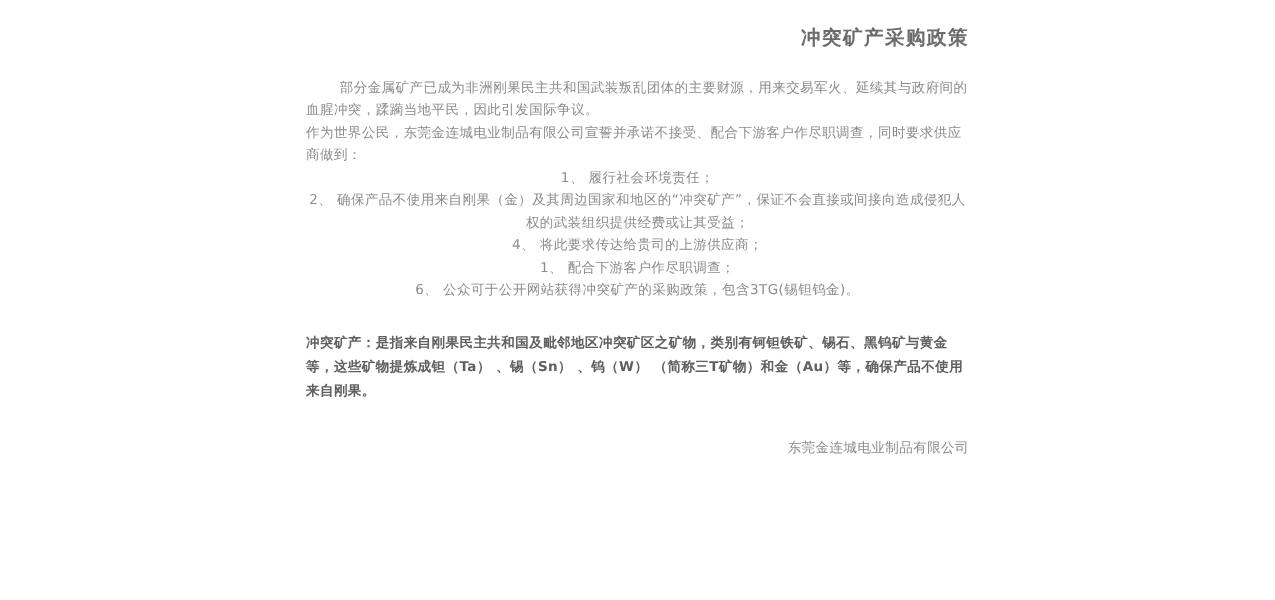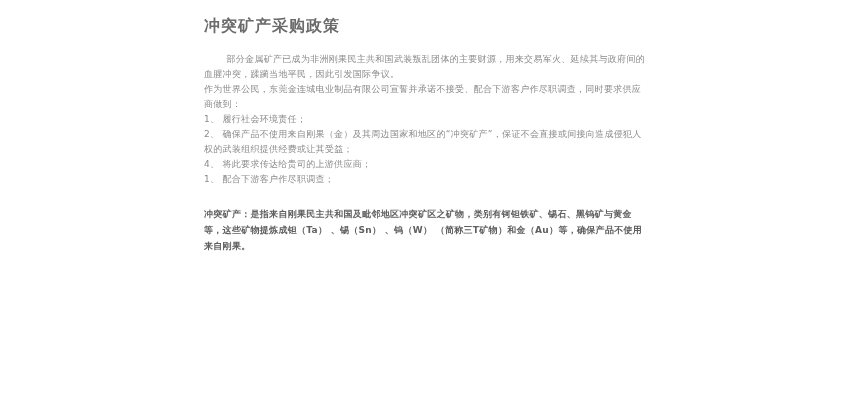--- a/index.html
+++ b/index.html
@@ -13,31 +13,31 @@
   .doc-page {
     width: 442px;
     margin: 0 auto;
     padding-top: 18px;
     color: #8b8b8b;
     font-size: 9px;
     line-height: 15px;
     letter-spacing: 0.3px;
   }
   .doc-title {
-    font-size: 16px;
+    font-size: 13px;
     font-weight: bold;
-    text-align: left;
+    text-align: right;
     color: #6b6b6b;
     letter-spacing: 1px;
     margin-bottom: 19px;
   }
   .doc-paragraph { color: #8b8b8b; }
   .doc-paragraph.indent-first { text-indent: 2.5em; }
   .requirement-list { margin-top: 0; }
-  .requirement-item { color: #8b8b8b; }
+  .requirement-item { color: #8b8b8b; text-align: center; }
   .definition-paragraph {
     margin-top: 19px;
     font-weight: bold;
     color: #5f5f5f;
     line-height: 16px;
   }
   .signature {
     margin-top: 23px;
     text-align: right;
     color: #8b8b8b;
@@ -51,17 +51,19 @@
 
   <p class="doc-paragraph indent-first">部分金属矿产已成为非洲刚果民主共和国武装叛乱团体的主要财源，用来交易军火、延续其与政府间的血腥冲突，蹂躏当地平民，因此引发国际争议。</p>
 
   <p class="doc-paragraph">作为世界公民，东莞金连城电业制品有限公司宣誓并承诺不接受、配合下游客户作尽职调查，同时要求供应商做到：</p>
 
   <div class="requirement-list">
     <p class="requirement-item">1、 履行社会环境责任；</p>
     <p class="requirement-item">2、 确保产品不使用来自刚果（金）及其周边国家和地区的“冲突矿产”，保证不会直接或间接向造成侵犯人权的武装组织提供经费或让其受益；</p>
     <p class="requirement-item">4、 将此要求传达给贵司的上游供应商；</p>
     <p class="requirement-item">1、 配合下游客户作尽职调查；</p>
+    <p class="requirement-item">6、 公众可于公开网站获得冲突矿产的采购政策，包含3TG(锡钽钨金)。</p>
   </div>
 
   <p class="definition-paragraph">冲突矿产：是指来自刚果民主共和国及毗邻地区冲突矿区之矿物，类别有钶钽铁矿、锡石、黑钨矿与黄金等，这些矿物提炼成钽（Ta） 、锡（Sn） 、钨（W） （简称三T矿物）和金（Au）等，确保产品不使用来自刚果。</p>
 
+  <p class="signature">东莞金连城电业制品有限公司</p>
 </div>
 
 </body></html>

